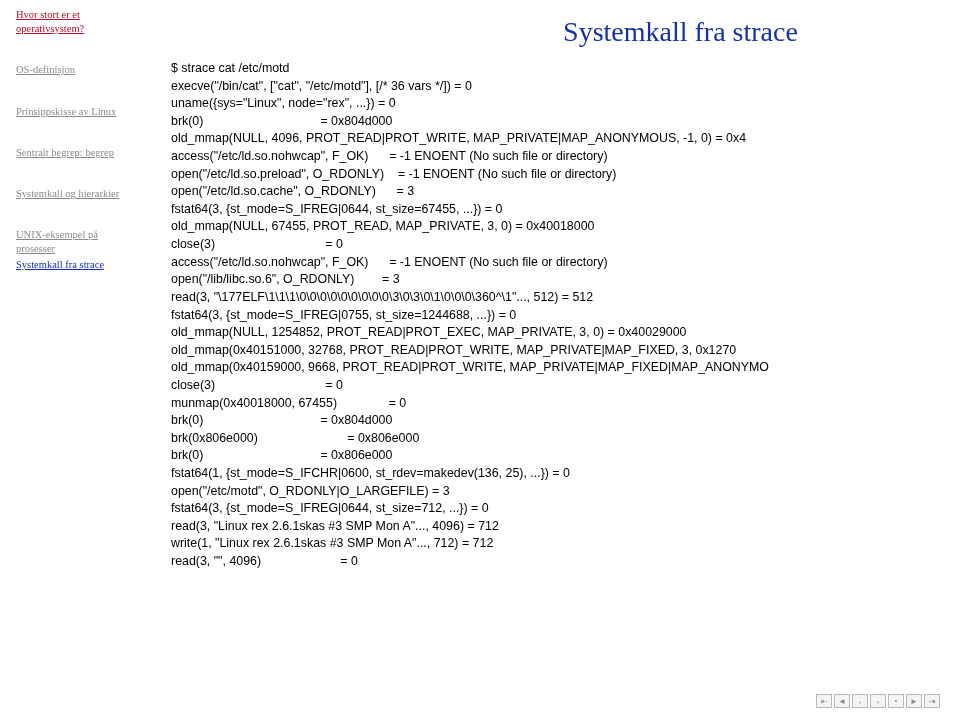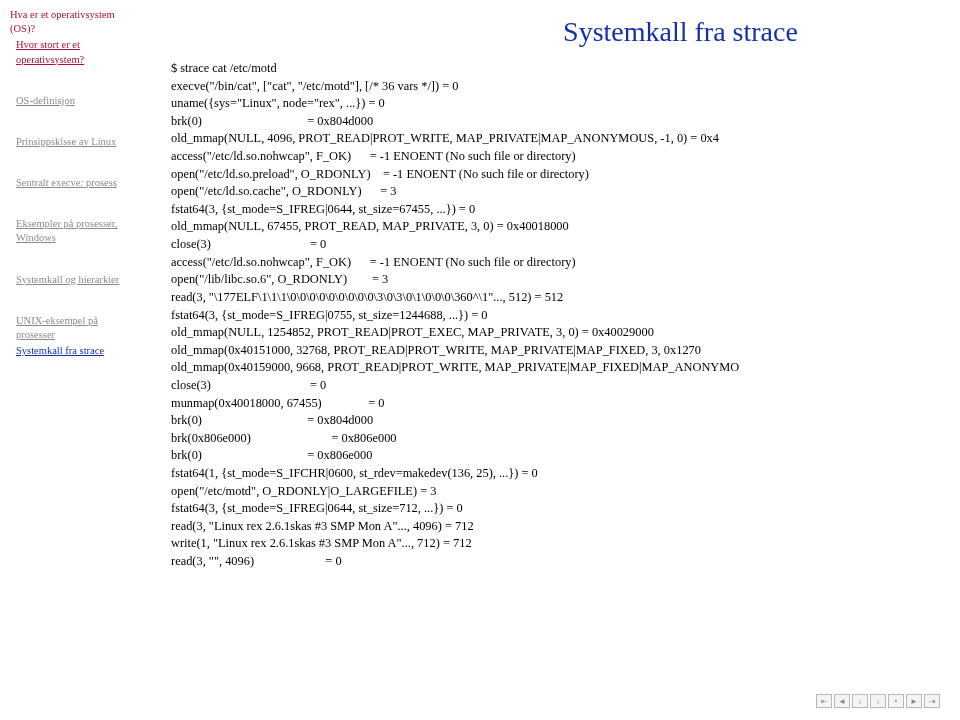--- a/index.html
+++ b/index.html
@@ -37,21 +37,21 @@
 }
 .slide-title {
   color: #1530a8;
   font-size: 28px;
   font-weight: normal;
   text-align: center;
   margin-bottom: 12px;
   margin-left: 230px;
 }
 .code-block {
-  font-family: Liberation Serif, serif;
+  font-family: Liberation Sans, sans-serif;
   font-size: 12.4px;
   line-height: 1.42;
   color: #000;
   white-space: pre;
   overflow: hidden;
 }
 .footer-icons {
   position: absolute;
   bottom: 12px;
   right: 20px;
@@ -67,26 +67,24 @@
   align-items: center;
   justify-content: center;
   font-size: 8px;
   color: #888;
 }
 </style>
 </head>
 <body>
 
 <div class="sidebar">
-  <span class="nav-item red">Hva er et operativsystem (OS)?</span>
   <span class="nav-item red indent">Hvor stort er et operativsystem?</span>
   <span class="nav-item gray indent">OS-definisjon</span>
   <span class="nav-item gray indent">Prinsippskisse av Linux</span>
-  <span class="nav-item gray indent">Sentralt execve: prosess</span>
-  <span class="nav-item gray indent">Eksempler på prosesser, Windows</span>
+  <span class="nav-item gray indent">Sentralt begrep: begrep</span>
   <span class="nav-item gray indent">Systemkall og hierarkier</span>
   <span class="nav-item gray indent">UNIX-eksempel på prosesser</span>
   <span class="nav-item blue indent">Systemkall fra strace</span>
 </div>
 
 <div class="main">
   <h1 class="slide-title">Systemkall fra strace</h1>
   <div class="code-block" id="code-target">$ strace cat /etc/motd
 execve("/bin/cat", ["cat", "/etc/motd"], [/* 36 vars */]) = 0
 uname({sys="Linux", node="rex", ...}) = 0

